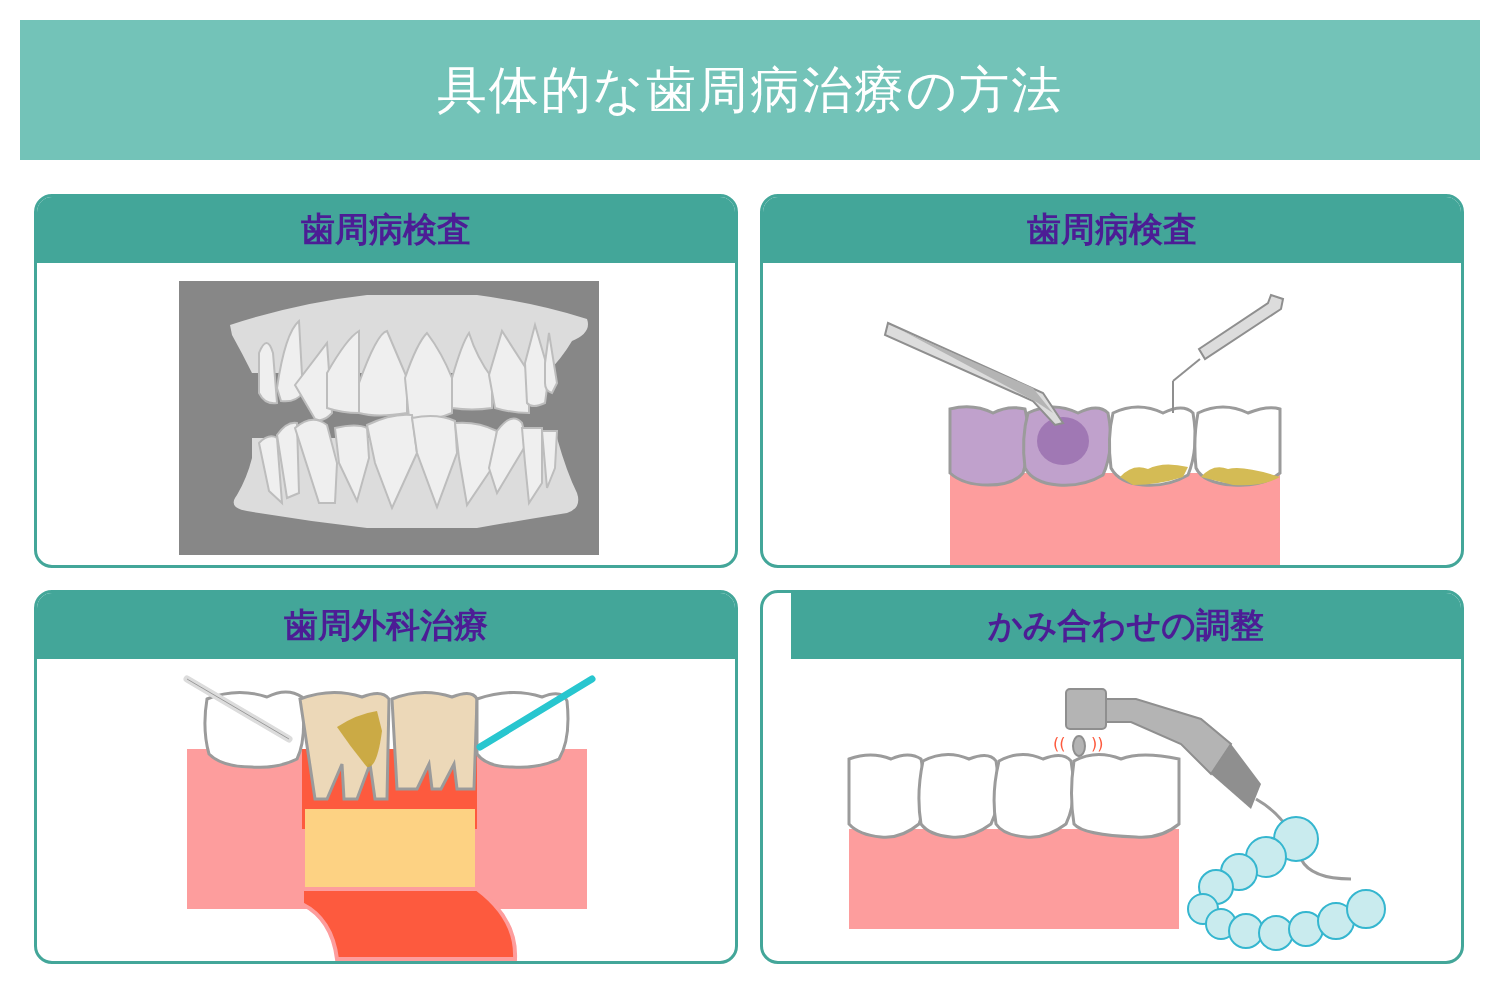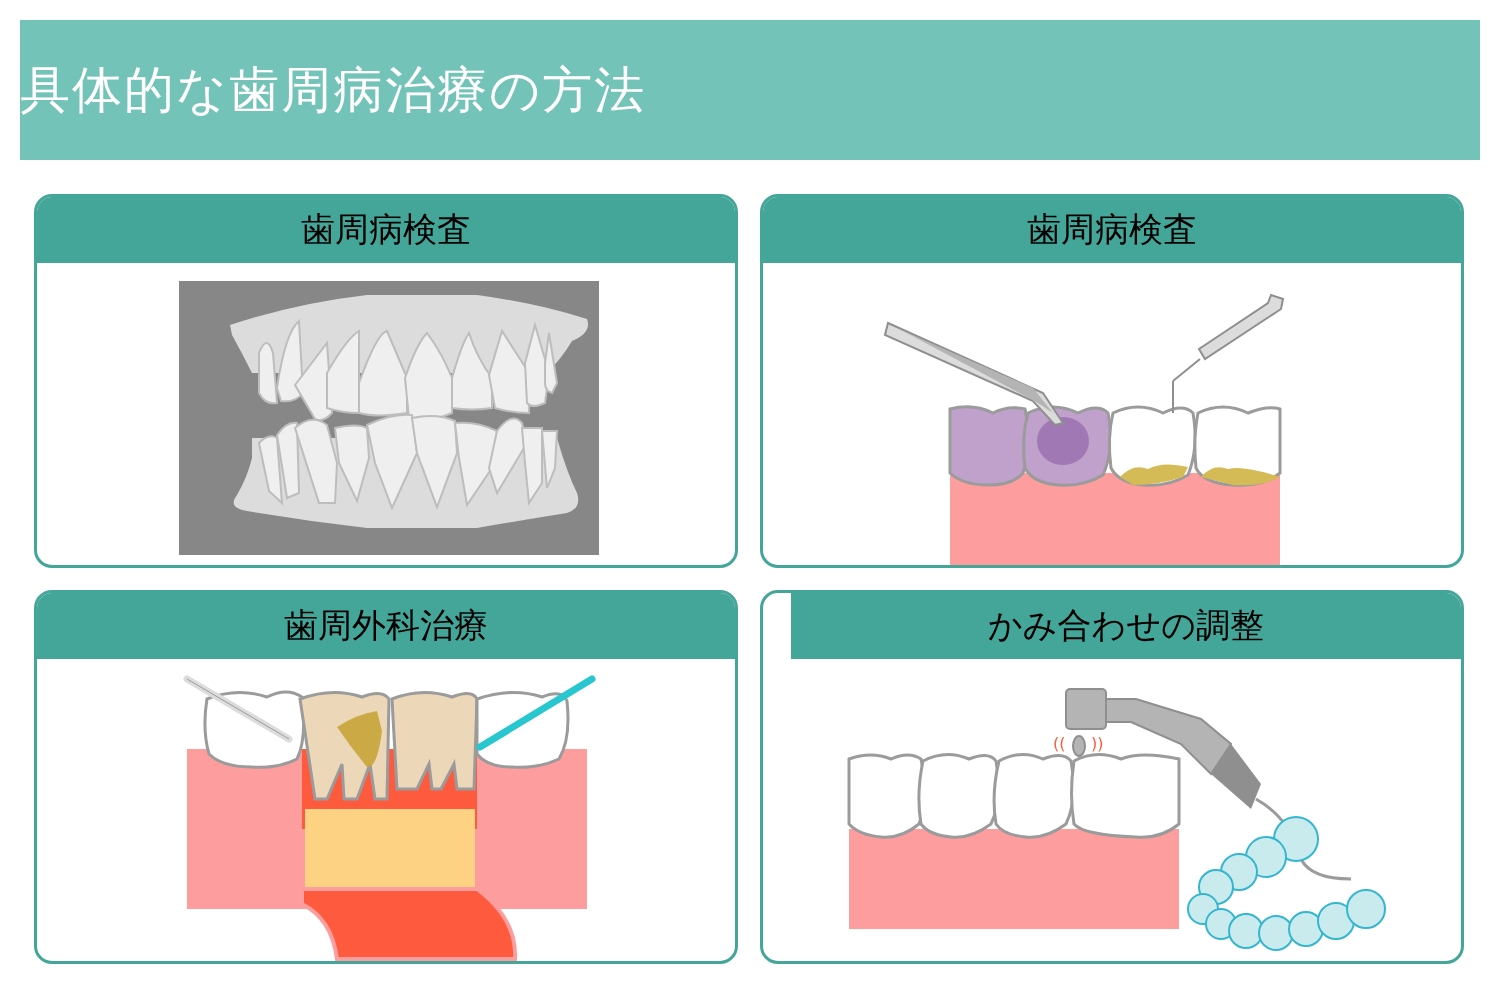--- a/index.html
+++ b/index.html
@@ -2,32 +2,32 @@
 <html><head>
 <meta charset="utf-8">
 <style>
   html, body { margin: 0; padding: 0; }
   body {
     width: 1500px; height: 1000px; background: #ffffff; position: relative; overflow: hidden;
     font-family: "DejaVu Sans", "Liberation Sans", sans-serif;
   }
   .banner {
     position: absolute; left: 20px; top: 20px; width: 1460px; height: 140px;
-    background: #73c3b8; display: flex; align-items: center; 
+    background: #73c3b8; display: flex; align-items: center; justify-content: center;
   }
   .banner h1 {
     margin: 0; color: #ffffff; font-weight: normal; font-size: 50px; letter-spacing: 2px;
   }
   .card {
     position: absolute; width: 704px; height: 374px; box-sizing: border-box;
     border: 3px solid #43a699; border-radius: 18px; background: #fff; overflow: hidden;
   }
   .card-header {
     height: 66px; background: #43a699; display: flex; align-items: center; justify-content: center;
-    color: #000000; font-size: 34px;
+    color: #4c1d95; font-size: 34px; font-weight: bold;
   }
   .card-body { position: relative; height: calc(100% - 66px); }
   .card-body svg { position: absolute; left: 0; top: 0; }
   #c1 { left: 34px; top: 194px; }
   #c2 { left: 760px; top: 194px; }
   #c3 { left: 34px; top: 590px; }
   #c4 { left: 760px; top: 590px; padding-left: 28px; }
 </style>
 </head>
 <body>

